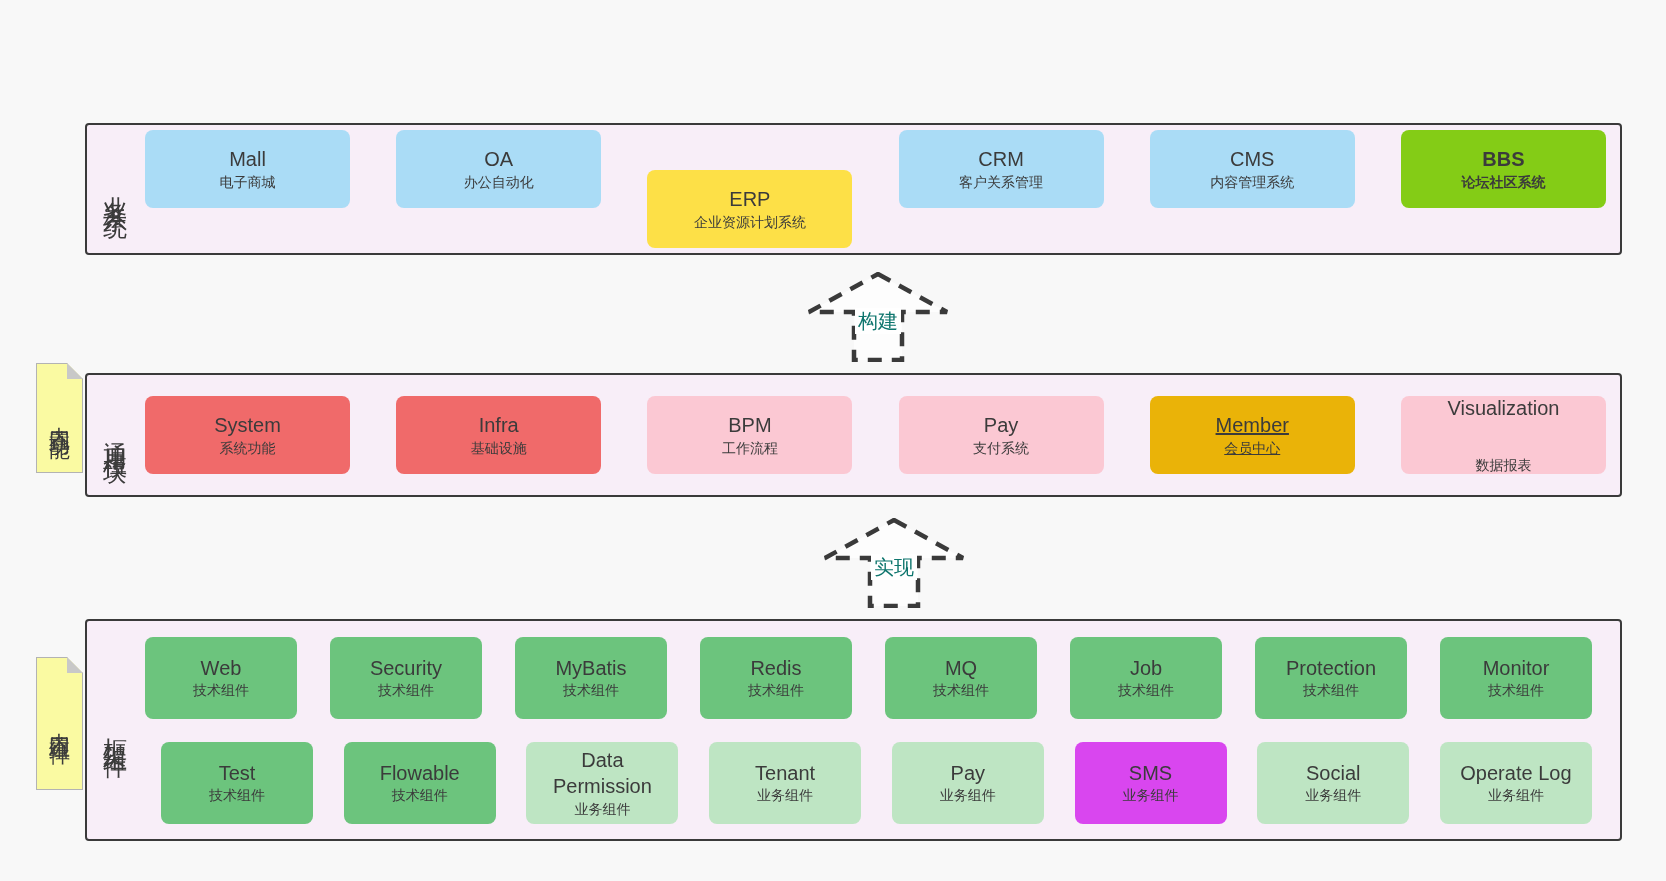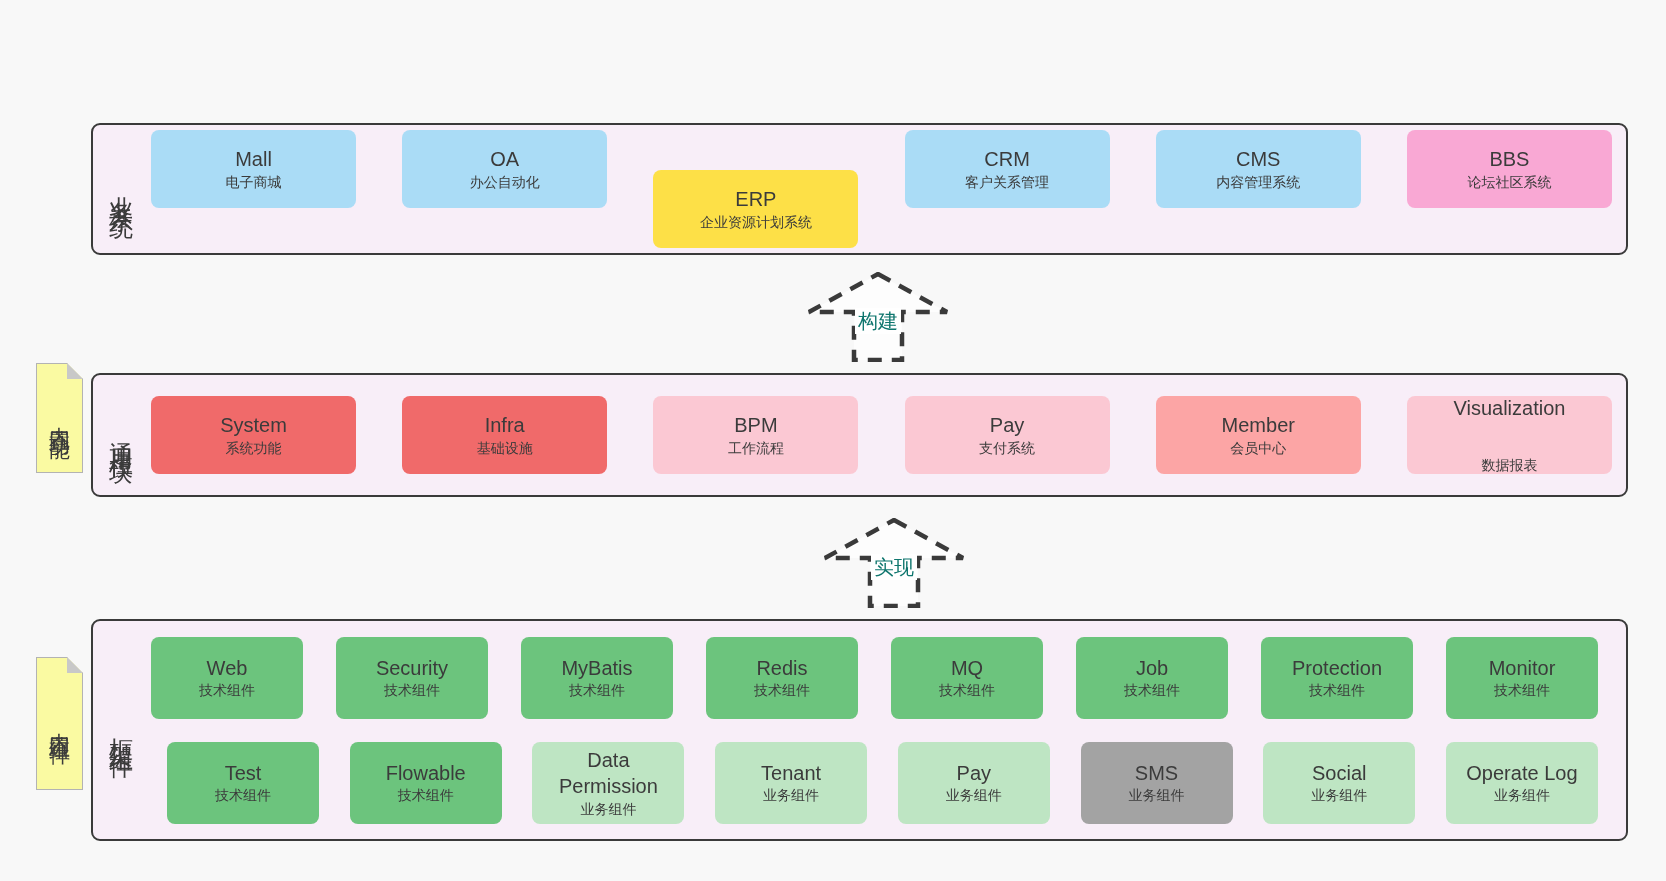--- a/index.html
+++ b/index.html
@@ -10,26 +10,26 @@
   .canvas {
     position: relative;
     width: 1666px;
     height: 881px;
     background: #f8f8f8;
     overflow: hidden;
     color: #3b3b3b;
   }
   .section {
     position: absolute;
-    left: 91px;
+    left: 85px;
     width: 1537px;
     box-sizing: border-box;
     background: #f8eef8;
     border: 2px solid #3a3a3a;
-    border-radius: 9px;
+    border-radius: 4px;
     display: flex;
   }
   .sec-business   { top: 123px; height: 132px; }
   .sec-modules    { top: 373px; height: 124px; }
   .sec-components { top: 619px; height: 222px; }
 
   .label-col {
     width: 56px;
     flex: 0 0 56px;
     display: flex;
@@ -141,21 +141,21 @@
     <span class="box-desc">企业资源计划系统</span>
   </div>
           <div class="box" style="background: rgb(170, 220, 246);">
     <span class="box-name">CRM</span>
     <span class="box-desc">客户关系管理</span>
   </div>
           <div class="box" style="background: rgb(170, 220, 246);">
     <span class="box-name">CMS</span>
     <span class="box-desc">内容管理系统</span>
   </div>
-          <div class="box" style="background: #f9a8d4;">
+          <div class="box" style="background: #84cc16; font-weight: bold;">
     <span class="box-name">BBS</span>
     <span class="box-desc">论坛社区系统</span>
   </div>
         </div>
       </div>
   </div>
 
   <div class="arrow arrow-1">
     <svg viewBox="0 0 144 90">
       <path d="M 72 2 L 141 40 L 96 40 L 96 88 L 48 88 L 48 40 L 3 40 Z" fill="#fdfdfd" stroke="#3a3a3a" stroke-width="4.5" stroke-dasharray="14 10"></path>
@@ -183,21 +183,21 @@
     <span class="box-desc">基础设施</span>
   </div>
           <div class="box" style="background: rgb(251, 200, 211);">
     <span class="box-name">BPM</span>
     <span class="box-desc">工作流程</span>
   </div>
           <div class="box" style="background: rgb(251, 200, 211);">
     <span class="box-name">Pay</span>
     <span class="box-desc">支付系统</span>
   </div>
-          <div class="box" style="background: #fca5a5;">
+          <div class="box" style="background: #eab308; text-decoration: underline;">
     <span class="box-name">Member</span>
     <span class="box-desc">会员中心</span>
   </div>
           <div class="box" style="background: rgb(251, 200, 211); gap: 34px;">
     <span class="box-name">Visualization</span>
     <span class="box-desc">数据报表</span>
   </div>
         </div>
       </div>
   </div>
@@ -267,21 +267,21 @@
     <span class="box-desc">业务组件</span>
   </div>
           <div class="box" style="background: rgb(190, 229, 195);">
     <span class="box-name">Tenant</span>
     <span class="box-desc">业务组件</span>
   </div>
           <div class="box" style="background: rgb(190, 229, 195);">
     <span class="box-name">Pay</span>
     <span class="box-desc">业务组件</span>
   </div>
-          <div class="box" style="background: #a3a3a3;">
+          <div class="box" style="background: #d946ef;">
     <span class="box-name">SMS</span>
     <span class="box-desc">业务组件</span>
   </div>
           <div class="box" style="background: rgb(190, 229, 195);">
     <span class="box-name">Social</span>
     <span class="box-desc">业务组件</span>
   </div>
           <div class="box" style="background: rgb(190, 229, 195);">
     <span class="box-name">Operate Log</span>
     <span class="box-desc">业务组件</span>

